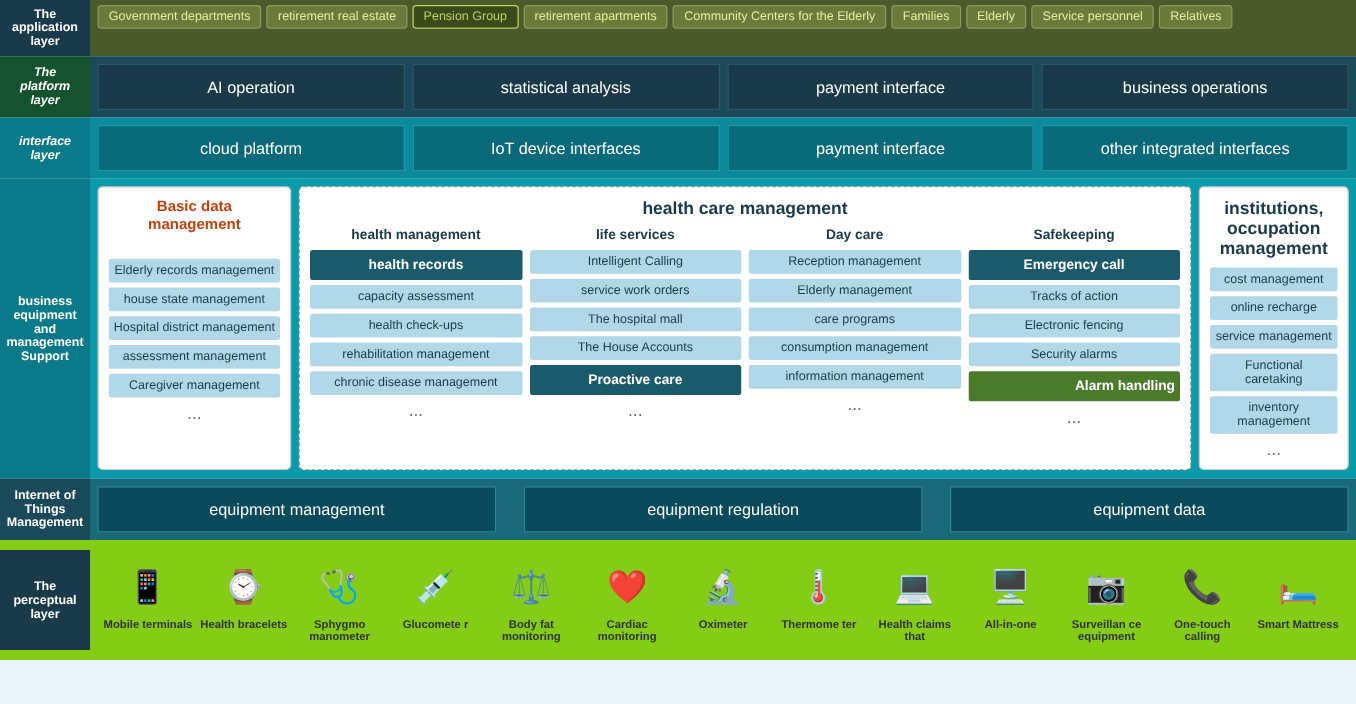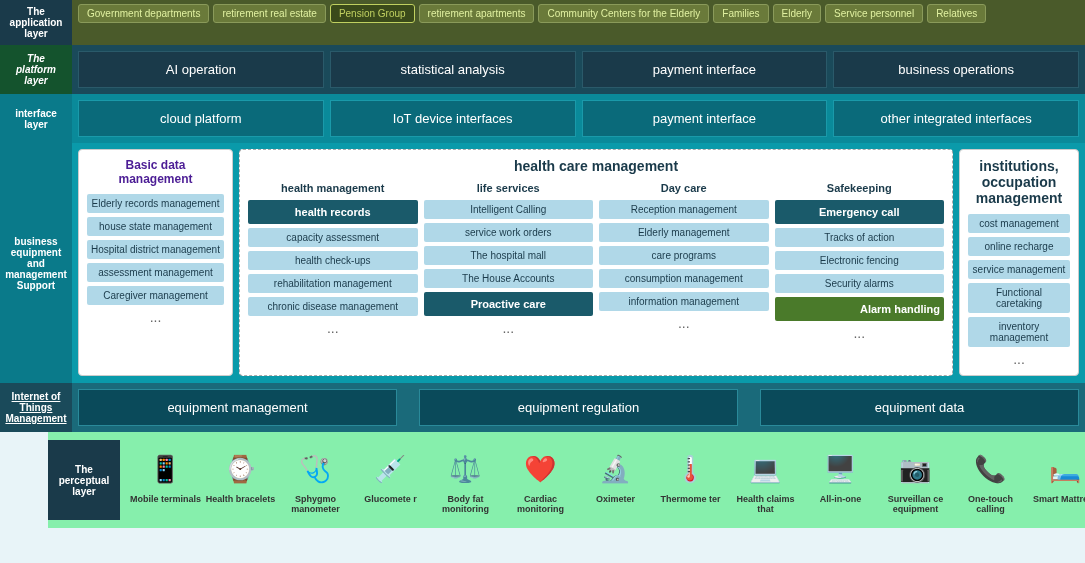--- a/index.html
+++ b/index.html
@@ -72,21 +72,21 @@
     .business-inner { display: flex; gap: 6px; }
 
     .basic-data-box {
       background: white;
       border: 1px solid #ccc;
       border-radius: 4px;
       padding: 8px;
       width: 155px;
       min-width: 155px;
     }
-    .basic-data-title { font-size: 12px; font-weight: bold; color: #4c1d95; margin-bottom: 8px; text-align: center; }
+    .basic-data-title { font-size: 12px; font-weight: bold; color: #c2410c; margin-bottom: 21px; text-align: center; }
     .basic-item {
       background: #b0d8e8;
       color: #1a3a4a;
       text-align: center;
       padding: 4px 4px;
       margin-bottom: 4px;
       font-size: 10px;
       border-radius: 2px;
     }
     .basic-dots { text-align: center; color: #666; font-size: 14px; margin-top: 4px; }
@@ -159,21 +159,21 @@
       flex: 1;
       background: #0a4a5a;
       color: white;
       text-align: center;
       padding: 10px 4px;
       font-size: 13px;
       border: 1px solid #2a8a9a;
     }
 
     
-    .perceptual-layer { background: #86efac; padding: 8px 0; margin-left: 48px; }
+    .perceptual-layer { background: #84cc16; padding: 8px 0; }
     .perceptual-label {
       background: #1a3a4a;
       color: white;
       font-size: 10px;
       font-weight: bold;
       padding: 6px 6px;
       display: flex;
       align-items: center;
       justify-content: center;
       text-align: center;
@@ -225,21 +225,21 @@
     <div class="platform-inner" id="platform-items">
         <div class="platform-item">AI operation</div>
         <div class="platform-item">statistical analysis</div>
         <div class="platform-item">payment interface</div>
         <div class="platform-item">business operations</div>
       </div>
   </div>
 </div>
 
 <div class="layer-row">
-  <div class="layer-label" style="background:#0a7a8a; font-size:10px;">
+  <div class="layer-label" style="background:#0a7a8a; font-size:10px;font-style:italic;">
     <span>interface layer</span>
   </div>
   <div class="layer-content interface-layer">
     <div class="interface-inner" id="interface-items">
         <div class="interface-item">cloud platform</div>
         <div class="interface-item">IoT device interfaces</div>
         <div class="interface-item">payment interface</div>
         <div class="interface-item">other integrated interfaces</div>
       </div>
   </div>
@@ -308,21 +308,21 @@
           <div class="inst-item">service management</div>
           <div class="inst-item">Functional caretaking</div>
           <div class="inst-item">inventory management</div>
           <div class="basic-dots">...</div>
         </div>
       </div>
   </div>
 </div>
 
 <div class="layer-row">
-  <div class="layer-label" style="background:#1a4a5a; font-size:10px;text-decoration:underline;">
+  <div class="layer-label" style="background:#1a4a5a; font-size:10px;">
     <span>Internet of Things Management</span>
   </div>
   <div class="layer-content iot-layer">
     <div class="iot-inner" id="iot-items">
         <div class="iot-item">equipment management</div>
         <div class="iot-item">equipment regulation</div>
         <div class="iot-item">equipment data</div>
       </div>
   </div>
 </div>

